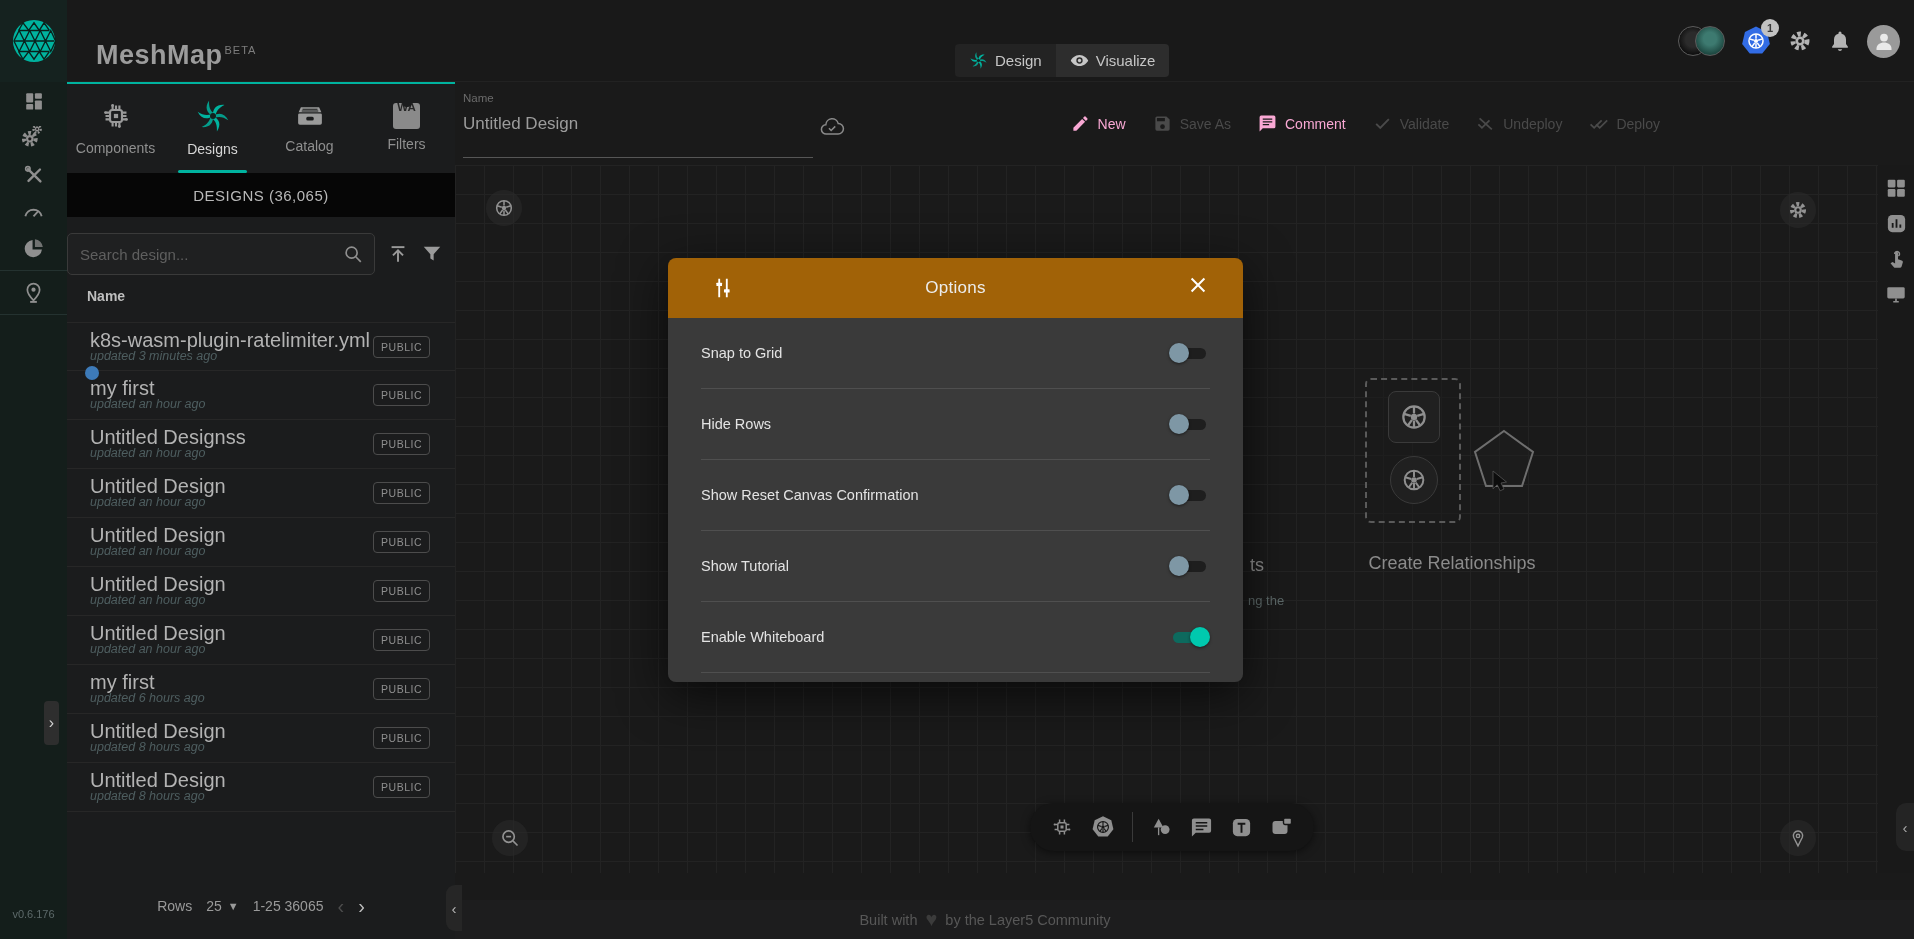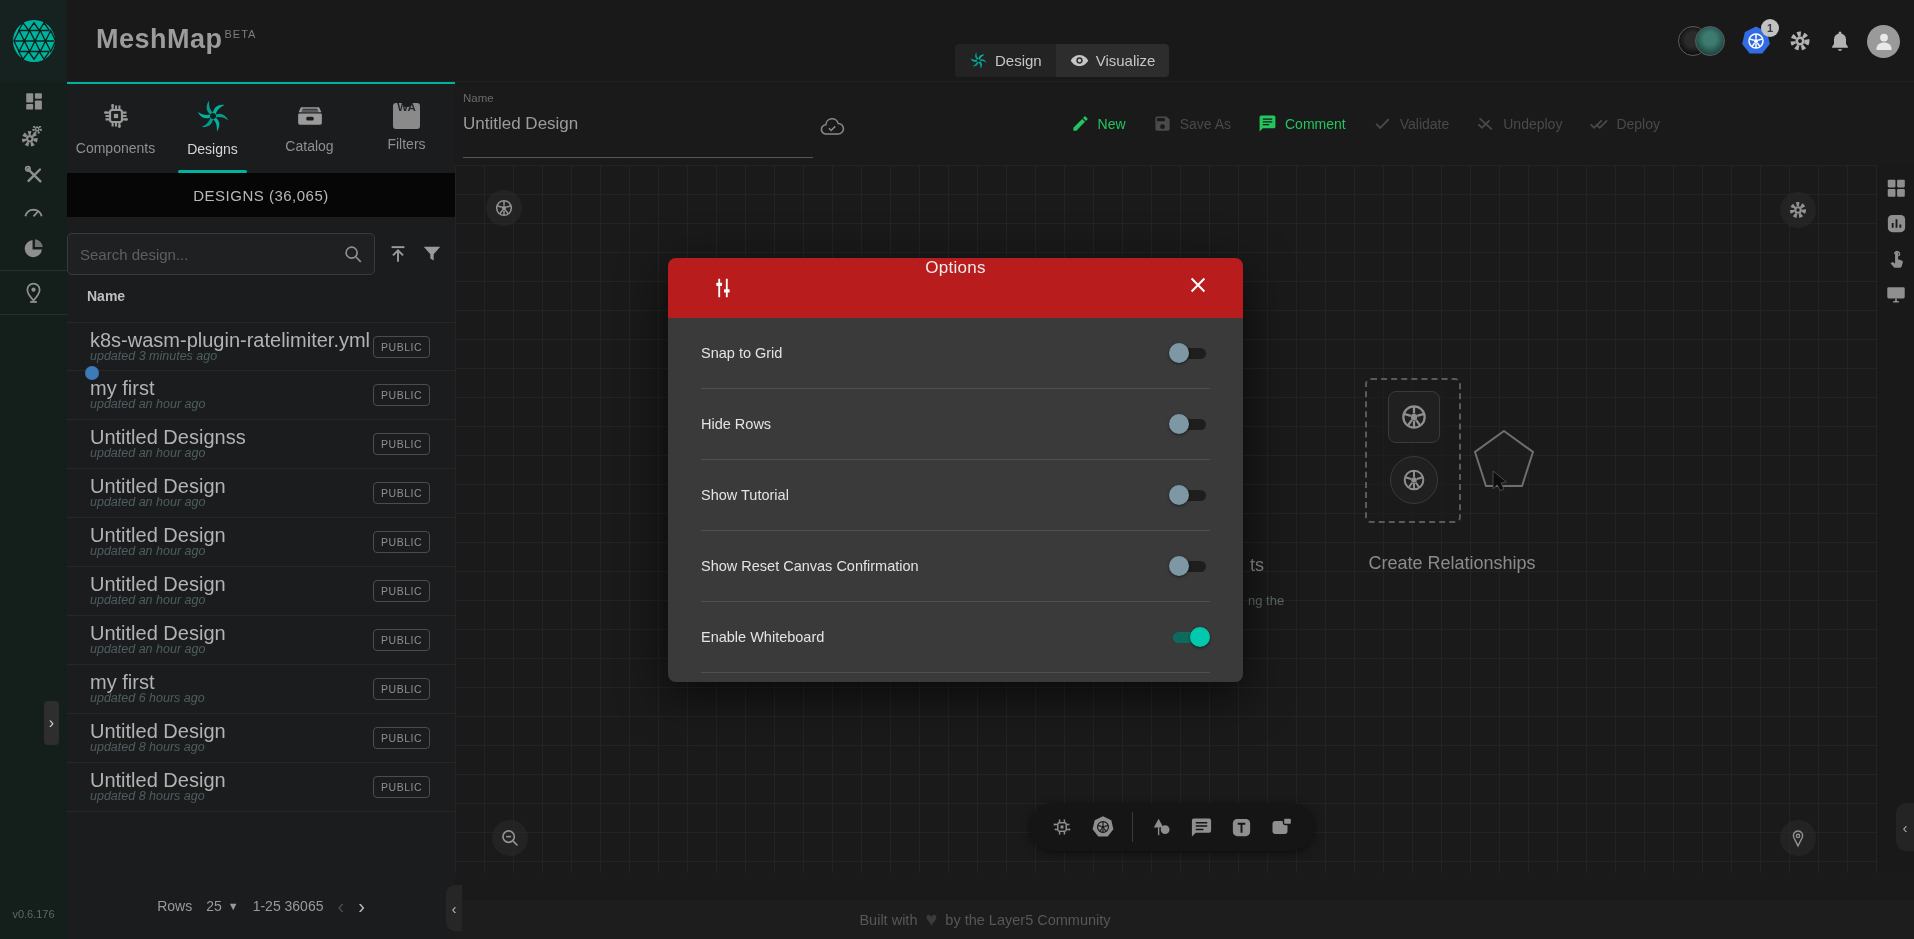--- a/index.html
+++ b/index.html
@@ -4,21 +4,21 @@
 <style>
   * { margin:0; padding:0; box-sizing:border-box; }
   html,body { background:#000; }
   body { font-family:"Liberation Sans", sans-serif; }
   .screen { position:relative; width:1914px; height:939px; background:#1a1a1a; overflow:hidden;
             font-family:"Liberation Sans", sans-serif; color:#c9c9c9; }
 
   
   .topbar { position:absolute; left:0; top:0; width:1914px; height:82px; background:#191919; border-bottom:1px solid #222; z-index:20; }
   .logo-box { position:absolute; left:0; top:0; width:67px; height:82px; background:#15221f; display:flex; align-items:center; justify-content:center; }
-  .app-title { position:absolute; left:96px; top:24px; font-size:27px; font-weight:bold; color:#9c9c9c; letter-spacing:.5px; }
+  .app-title { position:absolute; left:96px; top:40px; font-size:27px; font-weight:bold; color:#9c9c9c; letter-spacing:.5px; }
   .app-title sup { font-size:11px; font-weight:normal; color:#7d7d7d; letter-spacing:1px; margin-left:2px; }
   .mode-switch { position:absolute; left:955px; top:44px; height:33px; display:flex; border-radius:4px; overflow:hidden; }
   .mode-btn { display:flex; align-items:center; gap:7px; padding:0 14px; font-size:15px; color:#c6c6c6; cursor:pointer; border:none; }
   .mode-btn.design { background:#232323; }
   .mode-btn.visualize { background:#2d2d2d; }
   .topbar-right { position:absolute; right:14px; top:0; height:82px; display:flex; align-items:center; gap:15px; }
   .avatar-sm { width:30px; height:30px; border-radius:50%; border:1.5px solid #5c5c5c; }
   .avatar-sm.a1 { background:radial-gradient(circle at 50% 45%, #2b2b2b 0 35%, #101010 70%); }
   .avatar-sm.a2 { background:radial-gradient(circle at 50% 42%, #3d7a70 0 30%, #1f4a43 70%); margin-left:-13px; }
   .k8s-wrap { position:relative; width:32px; height:32px; }
@@ -63,21 +63,21 @@
   .panel-collapse { position:absolute; left:446px; top:885px; width:16px; height:46px; background:#262626; border-radius:9px 0 0 9px; color:#b5b5b5; display:flex; align-items:center; justify-content:center; font-size:15px; cursor:pointer; z-index:30; }
 
   
   .canvas { position:absolute; left:455px; top:82px; width:1459px; height:857px; background:#1a1a1a; }
   .cv-toolbar { position:absolute; left:0; top:0; width:1459px; height:83px; }
   .name-field { position:absolute; left:8px; top:8px; width:350px; height:68px; border-bottom:1px solid #565656; cursor:text; }
   .name-label { position:absolute; left:0; top:2px; font-size:11.5px; color:#6b6b6b; }
   .name-value { position:absolute; left:0; top:24px; font-size:17px; color:#9c9c9c; }
   .cloud-ic { position:absolute; left:362px; top:32px; color:#8a8a8a; }
   .actions { position:absolute; right:254px; top:0; height:83px; display:flex; align-items:center; gap:27px; }
-  .action { display:flex; align-items:center; gap:8px; font-size:14px; color:#22c55e; background:none; border:none; cursor:pointer; }
+  .action { display:flex; align-items:center; gap:8px; font-size:14px; color:#f9a8d4; background:none; border:none; cursor:pointer; }
   .action.disabled { color:#4a4a4a; cursor:default; }
   .grid-area { position:absolute; left:0; top:83px; width:1459px; height:708px; background:#1a1a1a;
     background-image:linear-gradient(#232323 1px, transparent 1px), linear-gradient(90deg,#232323 1px, transparent 1px);
     background-size:29px 29px; }
   .right-strip { position:absolute; right:0; top:0; width:36px; height:708px; background:#191919; display:flex; flex-direction:column; align-items:center; padding-top:12px; gap:13px; color:#8f8f8f; }
   .cfab { position:absolute; width:36px; height:36px; border-radius:50%; background:rgba(44,44,44,.55); color:#929292; display:flex; align-items:center; justify-content:center; cursor:pointer; }
   .dock { position:absolute; left:575px; top:638px; height:48px; background:#151515; border-radius:24px; display:flex; align-items:center; padding:0 20px; gap:17px; color:#8f8f8f; box-shadow:0 2px 8px rgba(0,0,0,.5); }
   .dock-div { width:1px; height:30px; background:#3a3a3a; }
   .dock-ic { display:flex; cursor:pointer; color:#8f8f8f; background:none; border:none; }
 
@@ -90,21 +90,21 @@
   .frag-title { position:absolute; left:795px; top:390px; font-size:18px; color:#8b8b8b; }
   .frag-sub { position:absolute; left:793px; top:428px; font-size:13px; color:#5c6868; }
 
   .cv-footer { position:absolute; left:0; top:818px; width:1459px; height:39px; background:#1d1d1e; }
   .footer-text { position:absolute; left:0; top:0; width:1060px; height:39px; display:flex; align-items:center; justify-content:center; gap:8px; font-size:14.5px; color:#575757; }
   .heart { color:#3b3b3b; font-size:20px; }
   .right-collapse { position:absolute; right:0; top:721px; width:18px; height:48px; background:#242424; border-radius:10px 0 0 10px; color:#a8a8a8; display:flex; align-items:center; justify-content:center; font-size:15px; cursor:pointer; }
 
   
   .modal { position:absolute; left:668px; top:258px; width:575px; height:424px; border-radius:8px; box-shadow:0 12px 48px rgba(0,0,0,.65); z-index:40; overflow:hidden; }
-  .modal-head { height:60px; background:#b91c1c; position:relative; display:flex; align-items:flex-start; justify-content:center; }
+  .modal-head { height:60px; background:#a16207; position:relative; display:flex; align-items:center; justify-content:center; }
   .modal-title { font-size:17px; color:#ececec; letter-spacing:.3px; }
   .modal-tune { position:absolute; left:42px; top:17px; color:#fff; cursor:pointer; }
   .modal-close { position:absolute; right:34px; top:16px; background:none; border:none; color:#fff; cursor:pointer; }
   .modal-body { height:364px; background:#3a3a3a; padding:0 33px; }
   .opt-row { height:71px; display:flex; align-items:center; justify-content:space-between; border-bottom:1px solid #4f4f4f; }
   .opt-label { font-size:14.5px; color:#e3e3e3; }
   .toggle { position:relative; width:41px; height:20px; cursor:pointer; }
   .toggle .track { position:absolute; left:4px; right:4px; top:5px; height:11px; border-radius:7px; background:#1e1e1e; }
   .toggle .knob { position:absolute; left:0; top:0; width:20px; height:20px; border-radius:50%; background:#7e97a5; box-shadow:0 1px 3px rgba(0,0,0,.5); }
   .toggle.on .track { background:#0d6a5e; }
@@ -695,28 +695,28 @@
           </div>
       </div>
       <div class="opt-row">
         <span class="opt-label">Hide Rows</span>
         <div class="toggle">
             <div class="track"></div>
             <div class="knob"></div>
           </div>
       </div>
       <div class="opt-row">
-        <span class="opt-label">Show Tutorial</span>
+        <span class="opt-label">Show Reset Canvas Confirmation</span>
         <div class="toggle">
             <div class="track"></div>
             <div class="knob"></div>
           </div>
       </div>
       <div class="opt-row">
-        <span class="opt-label">Show Reset Canvas Confirmation</span>
+        <span class="opt-label">Show Tutorial</span>
         <div class="toggle">
             <div class="track"></div>
             <div class="knob"></div>
           </div>
       </div>
       <div class="opt-row">
         <span class="opt-label">Enable Whiteboard</span>
         <div class="toggle on">
             <div class="track"></div>
             <div class="knob"></div>

